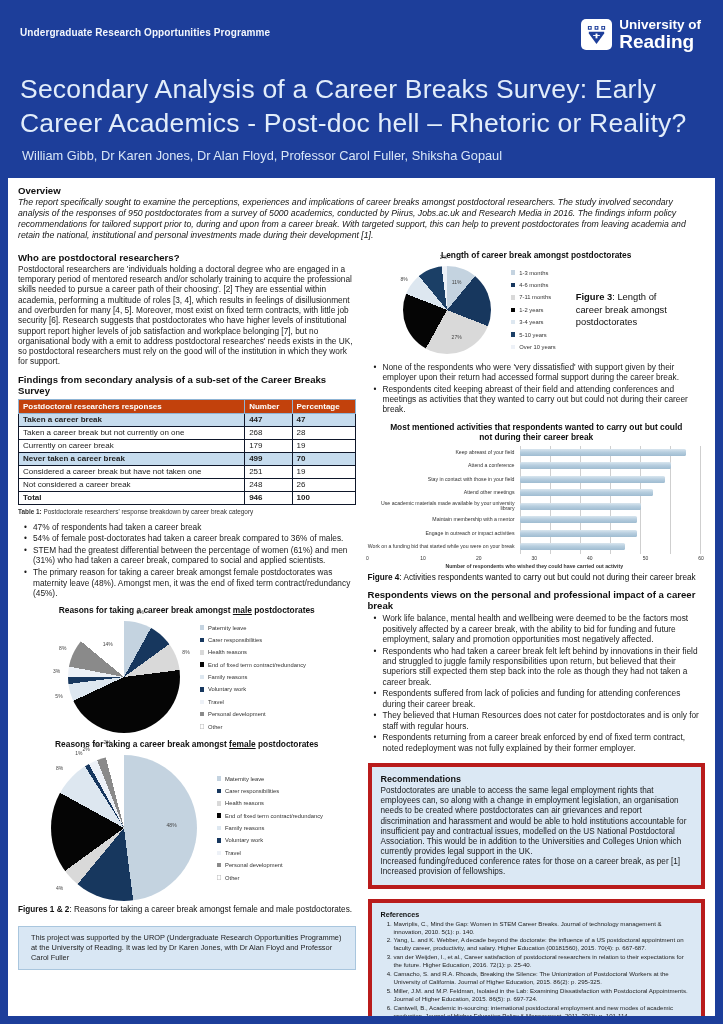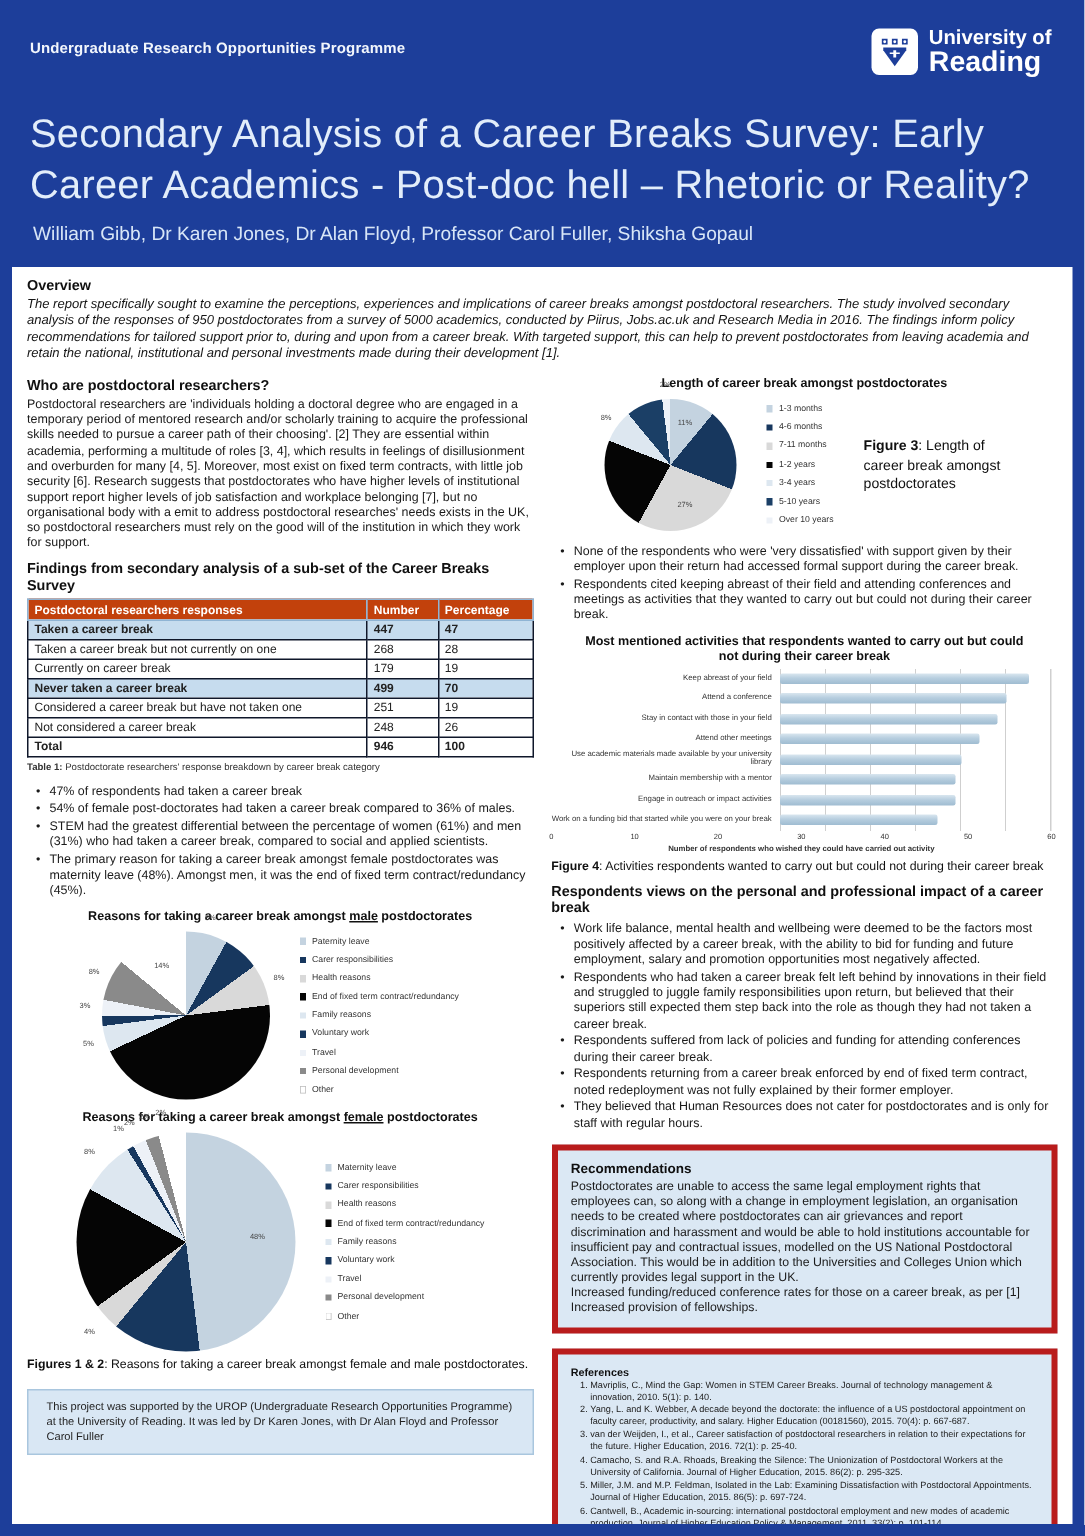--- a/index.html
+++ b/index.html
@@ -406,22 +406,22 @@
 
         <div class="fig-caption">
           <b>Figure 4</b><span>: Activities respondents wanted to carry out but could not during their career break</span>
         </div>
 
         <h2 class="section" style="margin-top:6px;">Respondents views on the personal and professional  impact of a career break</h2>
         <ul class="bullets">
             <li>Work life balance, mental health and wellbeing were deemed  to be the factors most positively affected by a career break, with the ability to bid for funding and future employment,  salary and promotion opportunities most negatively affected.</li>
             <li>Respondents who had taken a career break felt left behind by innovations in their field and struggled to juggle family responsibilities upon return, but believed  that their superiors still expected  them step back into the role as though they had not taken a career break.</li>
             <li>Respondents suffered from lack of policies and funding for attending conferences during their career break.</li>
+            <li>They believed  that Human Resources does not cater for postdoctorates and is only for staff with regular hours.</li>
             <li>Respondents returning from a career break enforced by end of fixed term contract, noted redeployment was not fully explained by their former employer.</li>
-            <li>They believed  that Human Resources does not cater for postdoctorates and is only for staff with regular hours.</li>
           </ul>
 
         <div class="bluebox">
           <h3>Recommendations</h3>
           <div>
               <p>Postdoctorates are unable to access the same legal employment  rights that employees can, so along with a change in employment  legislation, an organisation needs to be created where postdoctorates can air grievances and report discrimination and harassment and would be able to hold institutions accountable for insufficient pay and contractual issues, modelled on the US National Postdoctoral Association. This would be in addition to the Universities and Colleges Union which currently provides legal support in the UK.</p>
               <p>Increased funding/reduced conference rates for those on a career break, as per [1]</p>
               <p>Increased provision of fellowships.</p>
             </div>
         </div>

